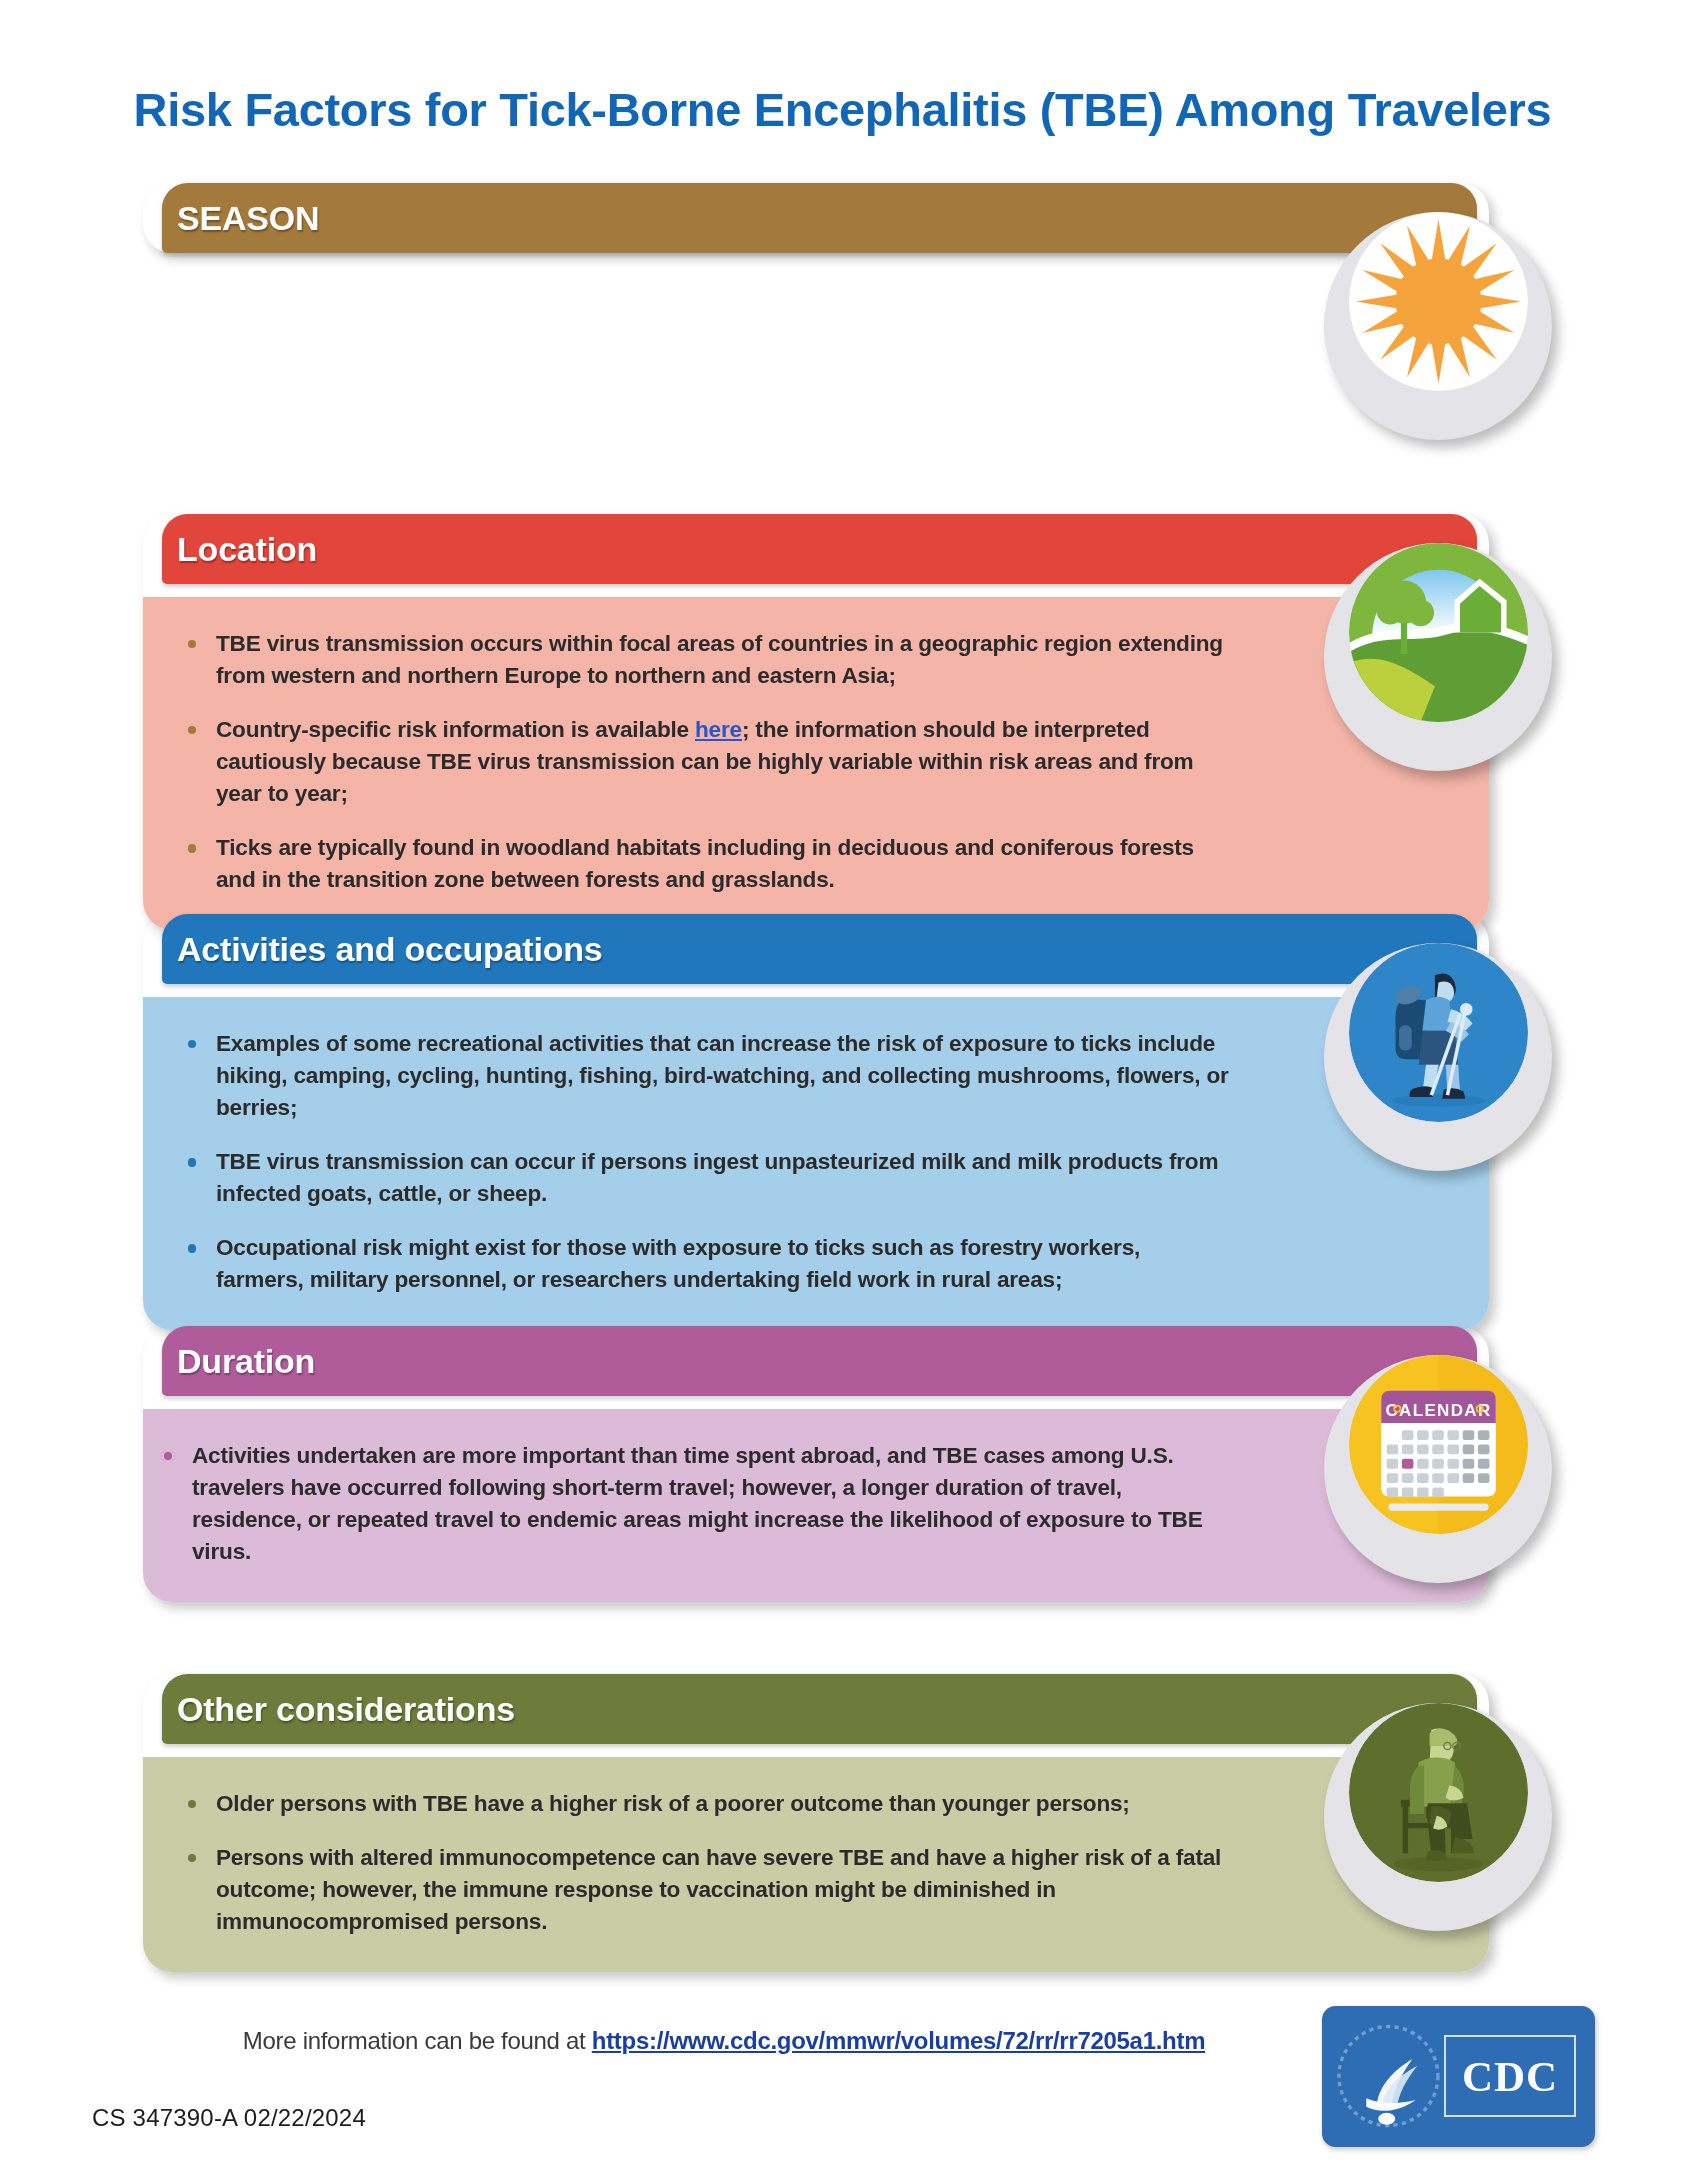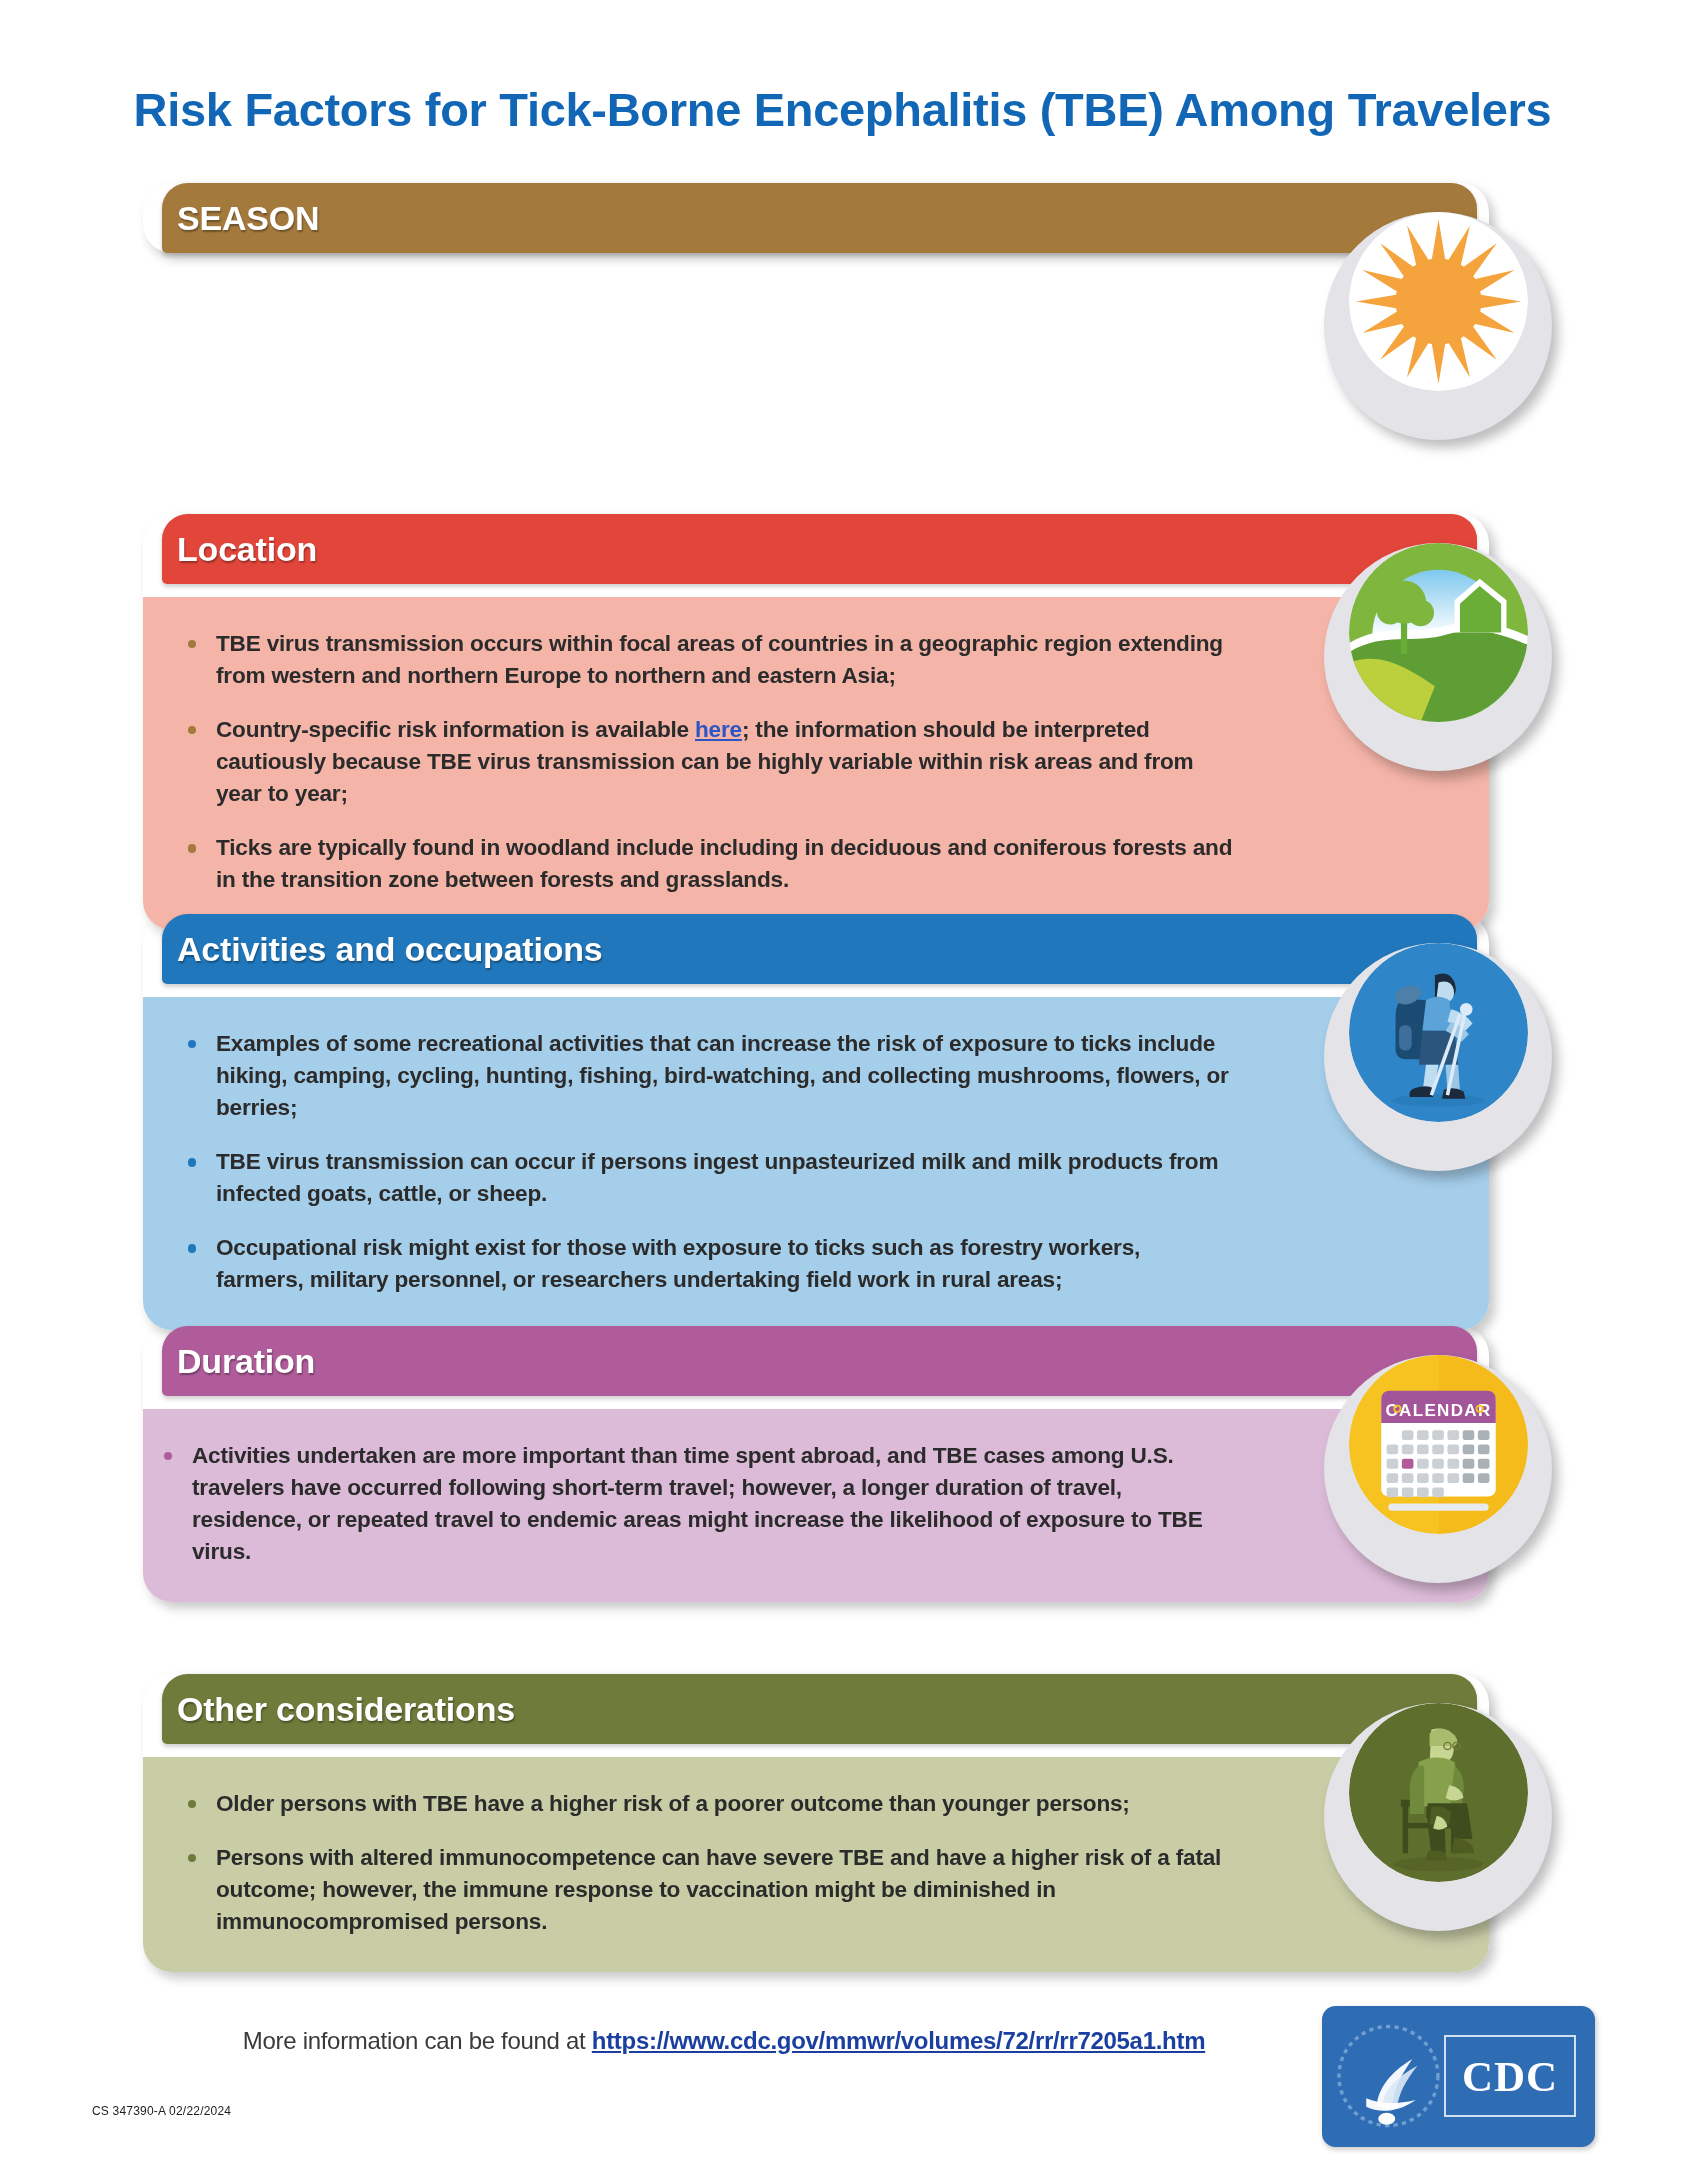--- a/index.html
+++ b/index.html
@@ -138,21 +138,21 @@
   }
   .footer-line .url {
     color: #1a3FA0;
     font-weight: bold;
     text-decoration: underline;
   }
   .cs-code {
     position: absolute;
     left: 92px;
     top: 2104px;
-    font-size: 12px;
+    font-size: 24px;
     color: #1d1d1d;
     letter-spacing: 0.2px;
   }
   .cdc-logo {
     position: absolute;
     left: 1322px;
     top: 2006px;
     width: 273px;
     height: 141px;
     background: #2E6DB4;
@@ -251,21 +251,21 @@
       </div>
       <div class="section" style="top: 514px;">
         <div class="card">
           <div class="card-head" style="background: rgb(226, 69, 58);">
             <div class="card-head-label">Location</div>
           </div>
           <div class="card-body" style="background: linear-gradient(rgb(244, 180, 168) 0%, rgb(244, 180, 168) 100%);">
             <ul class="bullets">
               <li><span class="dot" style="background: rgb(163, 121, 60);"></span><span>TBE virus transmission occurs within focal areas of countries in a geographic region extending from western and northern Europe to northern and eastern Asia;</span></li>
               <li><span class="dot" style="background: rgb(163, 121, 60);"></span><span>Country-specific risk information is available </span><a class="inline-link" href="#">here</a><span>; the information should be interpreted cautiously because TBE virus transmission can be highly variable within risk areas and from year to year;</span></li>
-              <li><span class="dot" style="background: rgb(163, 121, 60);"></span><span>Ticks are typically found in woodland include including in deciduous and coniferous forests and in the transition zone between forests and grasslands.</span></li>
+              <li><span class="dot" style="background: rgb(163, 121, 60);"></span><span>Ticks are typically found in woodland habitats including in deciduous and coniferous forests and in the transition zone between forests and grasslands.</span></li>
             </ul>
           </div>
           <div class="icon-badge" style="top: 29px;">
             <div class="icon-inner">
               <svg viewBox="0 0 200 200" width="179" height="179">
     <defs>
       <linearGradient id="skyg" x1="0" y1="0" x2="0" y2="1">
         <stop offset="0%" stop-color="#7EC8EF"></stop>
                     <stop offset="100%" stop-color="#ffffff"></stop>
       </linearGradient>

